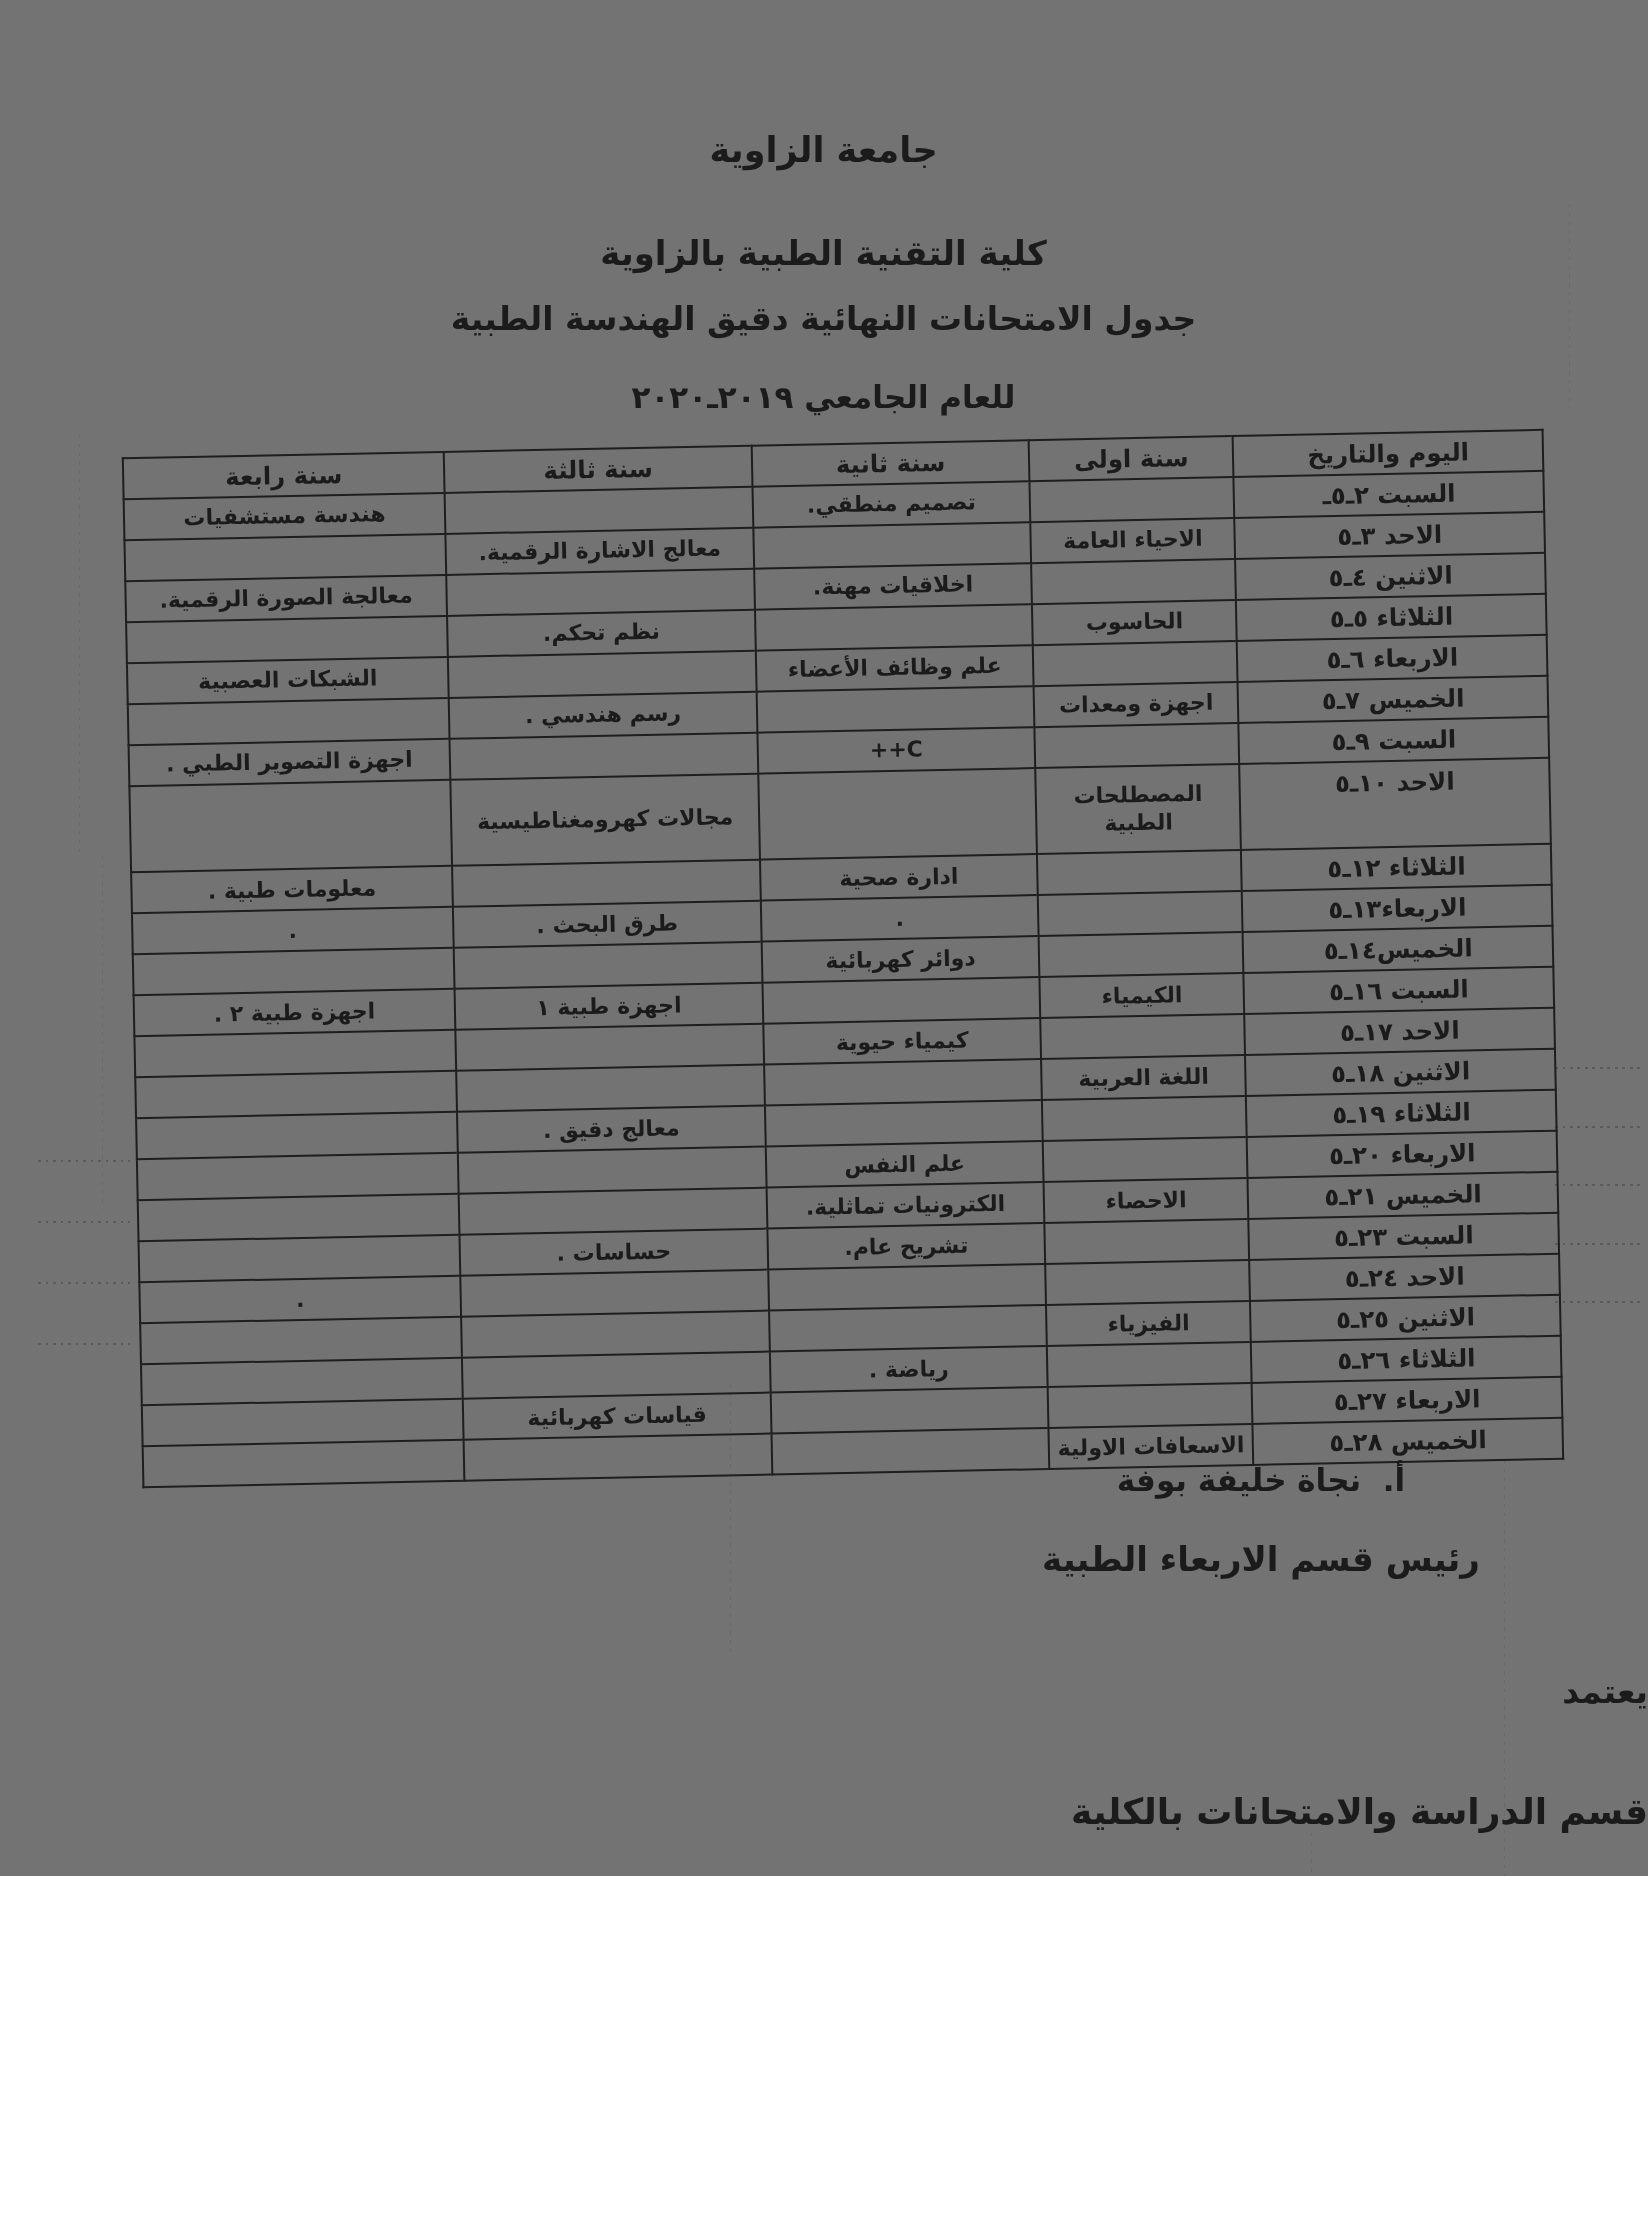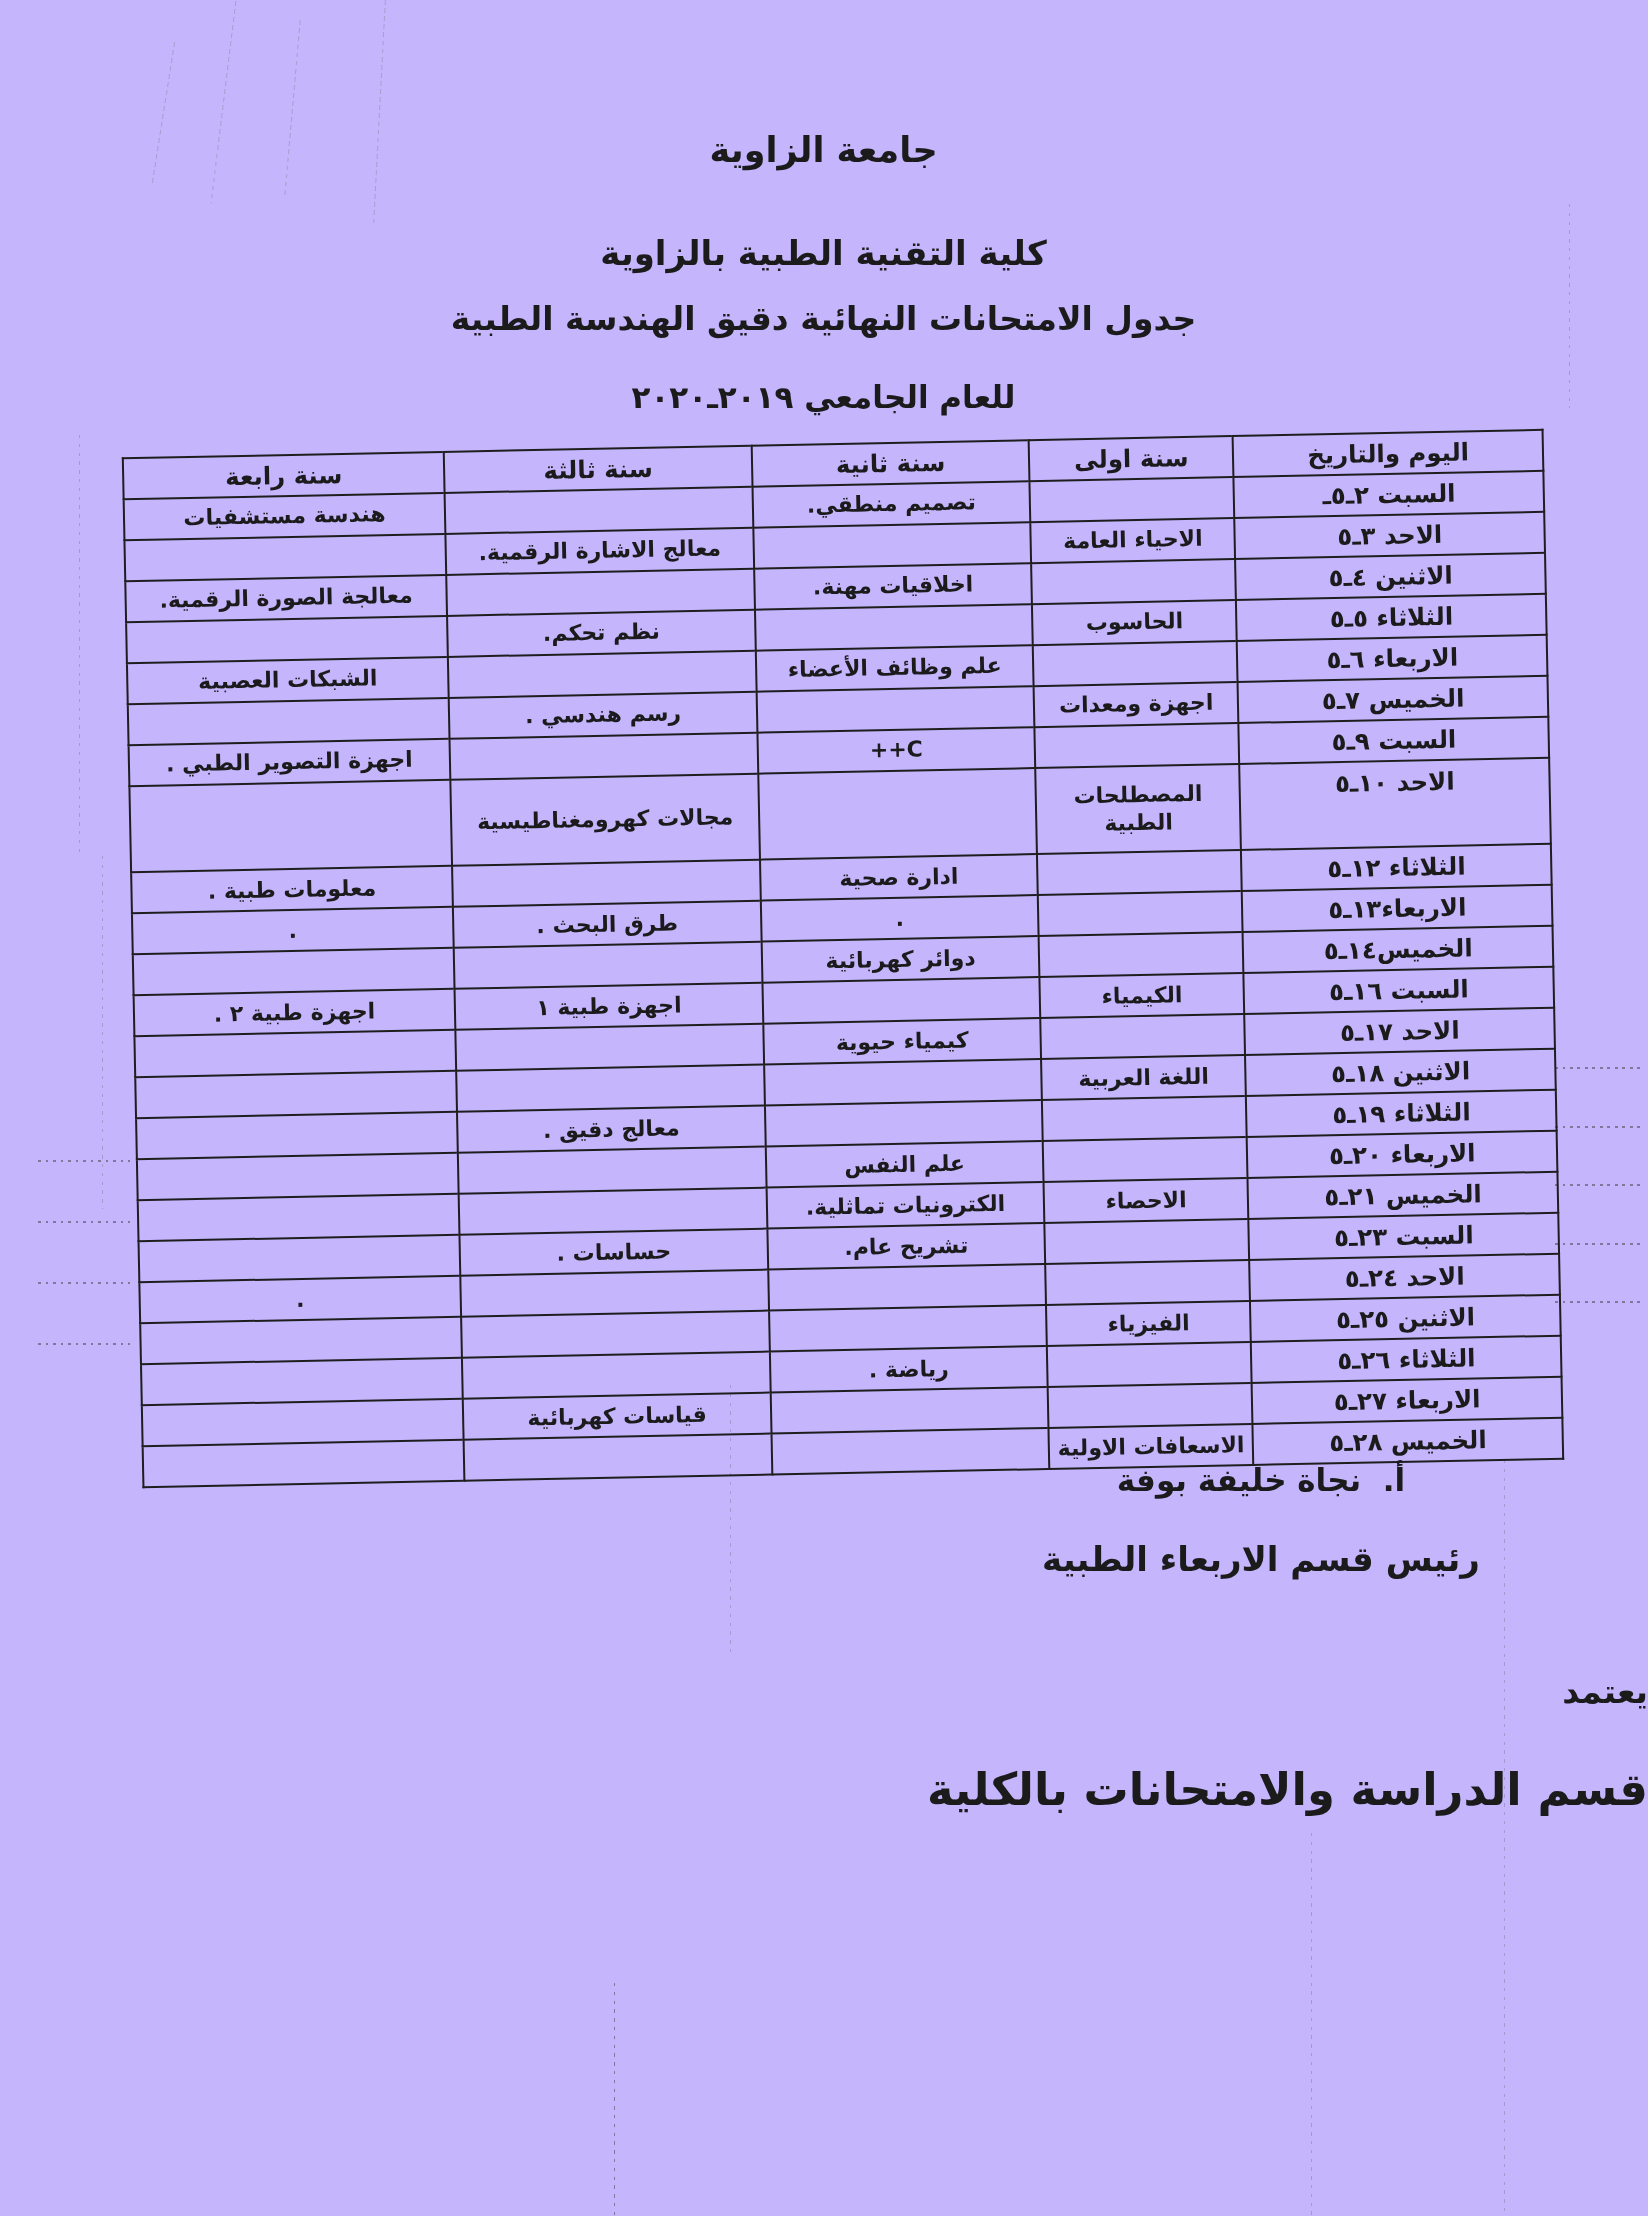--- a/index.html
+++ b/index.html
@@ -1,18 +1,18 @@
 <!DOCTYPE html>
 <html lang="ar" dir="rtl" style="font-size:11px"><head>
 <meta charset="utf-8">
 <style>
   html,body{margin:0;padding:0;background:#ffffff;}
   .page{
-    position:relative; width:1649px; height:2216px; overflow:hidden;
-    background:#c4b5fd; color:#1b1b1b;
+    position:relative; width:1649px; height:1876px; overflow:hidden;
+    background:#737373; color:#1b1b1b;
     font-family:"DejaVu Sans", sans-serif; font-weight:700;
     direction:rtl;
   }
   
   .hline{position:absolute; left:0; right:0; text-align:center; white-space:nowrap;}
   .doc-title-1{top:130px; font-size:35px;}
   .doc-title-2{top:213px; font-size:34px;margin-top:20px;}
   .doc-title-3{top:299px; font-size:33px;}
   .doc-title-4{top:379px; font-size:31px;text-align:center;}
   
@@ -30,21 +30,21 @@
   tr.tall td{height:79px;}
   tr.tall td.cell-date{vertical-align:top; padding-top:5.4px;}
   col.c-date{width:21.8%;} col.c-y1{width:14.4%;} col.c-y2{width:19.5%;}
   col.c-y3{width:21.7%;} col.c-y4{width:22.6%;}
   
   .signature{position:absolute; top:1434px; right:163px; width:448px; text-align:center;}
   .sig-name{font-size:31px;margin-top:28px;}
   .sig-title{font-size:34px; margin-top:41px;}
   .approval{position:absolute; top:1672px; left:0; right:0; text-align:right;}
   .app-label{font-size:33px;}
-  .app-dept{font-size:45px; margin-top:52px;}
+  .app-dept{font-size:36px; margin-top:80px;}
   
   .streak-v{position:absolute; width:1.4px;
     background:repeating-linear-gradient(180deg, rgba(70,70,70,.55) 0 3.4px, transparent 3.4px 8.8px);}
   .streak-v.faint{opacity:.45;}
   .streak-diag{position:absolute; width:1.4px; opacity:.4;
     background:repeating-linear-gradient(180deg, rgba(110,110,110,.8) 0 4.8px, transparent 4.8px 8.1px);}
   .dots-h{position:absolute; height:2px;
     background:repeating-linear-gradient(90deg, rgba(70,70,70,.55) 0 2.7px, transparent 2.7px 7.5px);}
 </style>
 </head>

